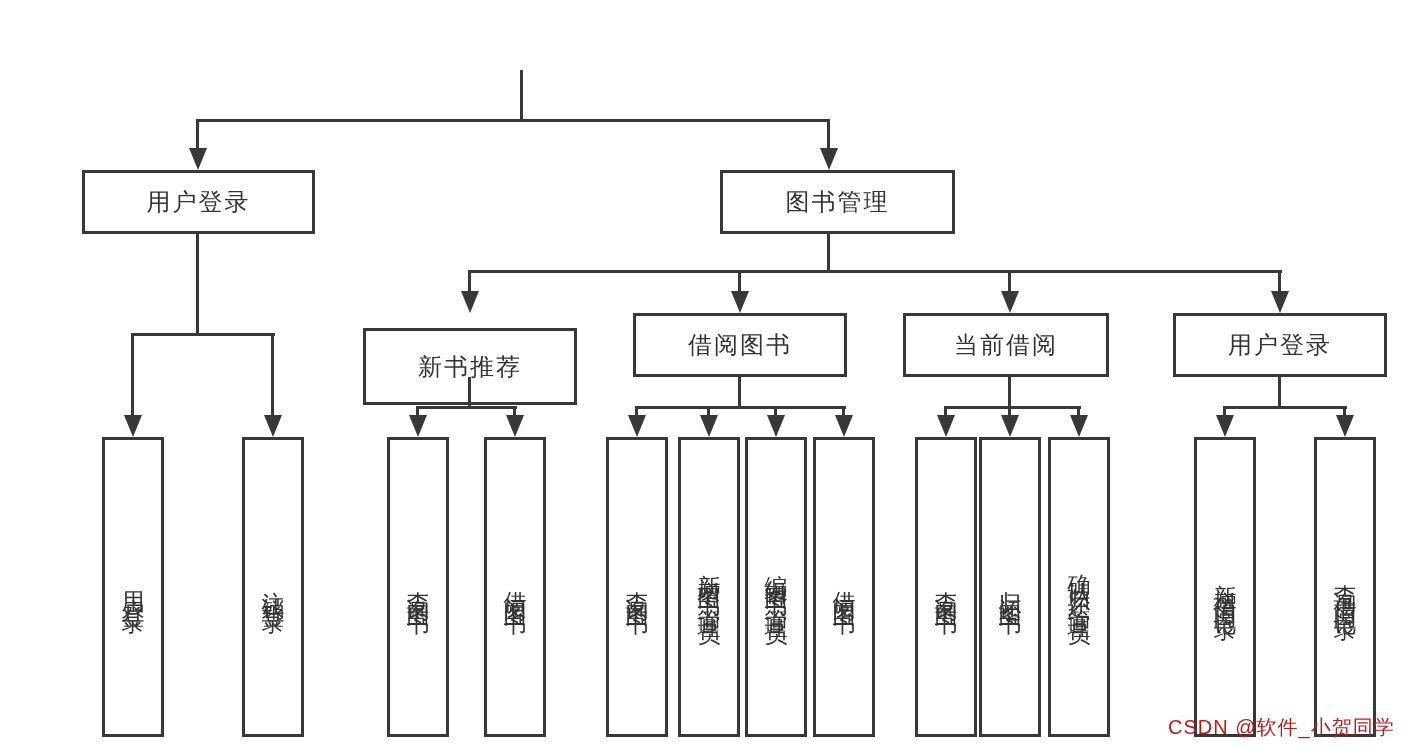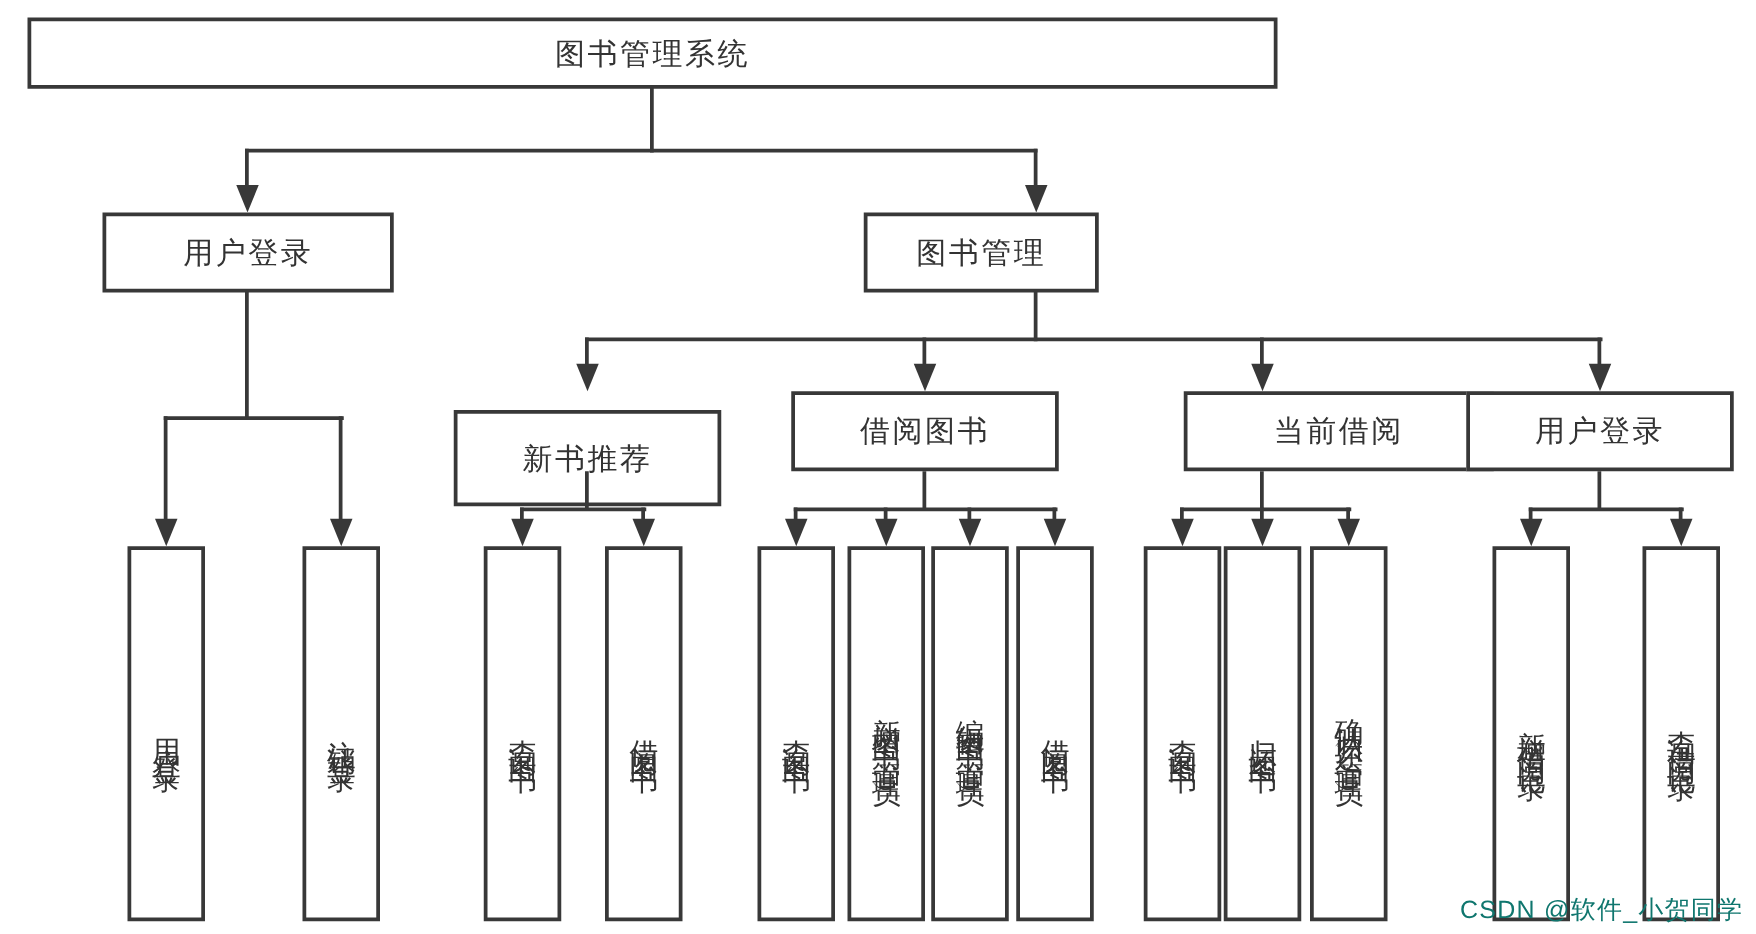--- a/index.html
+++ b/index.html
@@ -8,43 +8,40 @@
   .box{position:absolute;box-sizing:border-box;border:3px solid #383838;background:#ffffff;
        display:flex;align-items:center;justify-content:center;color:#333333;}
   .h span{font-size:24px;letter-spacing:2px;white-space:nowrap;}
   .root span{font-size:24px;letter-spacing:2px;}
   .leaf{width:62px;height:300px;}
   .leaf span{writing-mode:vertical-rl;text-orientation:mixed;font-size:23px;letter-spacing:7px;line-height:1.0;}
   .vl{position:absolute;width:3px;background:#383838;}
   .hl{position:absolute;height:3px;background:#383838;}
   .ar{position:absolute;width:0;height:0;border-left:9px solid transparent;
       border-right:9px solid transparent;border-top:22px solid #383838;}
-  .watermark{position:absolute;left:1168px;top:714px;font-size:20px;color:#0f766e;
+  .watermark{position:absolute;left:1168px;top:714px;font-size:20px;color:#b91c1c;
              letter-spacing:1px;white-space:nowrap;z-index:5;}
 </style>
 </head>
 <body>
 
 <div id="canvas">
 
-  <div class="box h root" style="left:22px;top:14px;width:1000px;height:57px">
-    <span>图书管理系统</span>
-  </div>
 
   <div class="vl" style="left:520px;top:70px;height:52px"></div>
   <div class="hl" style="left:196px;top:119px;width:634px"></div>
   <div class="vl" style="left:196px;top:119px;height:32px"></div>
   <div class="ar" style="left:189px;top:148px"></div>
   <div class="vl" style="left:827px;top:119px;height:32px"></div>
   <div class="ar" style="left:820px;top:148px"></div>
 
   <div class="box h" style="left:82px;top:170px;width:233px;height:64px">
     <span>用户登录</span>
   </div>
-  <div class="box h" style="left:691px;top:170px;width:188px;height:64px">
+  <div class="box h" style="left:720px;top:170px;width:235px;height:64px">
     <span>图书管理</span>
   </div>
 
   <div class="vl" style="left:196px;top:233px;height:103px"></div>
   <div class="hl" style="left:131px;top:333px;width:144px"></div>
   <div class="vl" style="left:131px;top:333px;height:84px"></div>
   <div class="ar" style="left:124px;top:415px"></div>
   <div class="vl" style="left:271px;top:333px;height:84px"></div>
   <div class="ar" style="left:264px;top:415px"></div>
 
@@ -58,21 +55,21 @@
   <div class="ar" style="left:1001px;top:291px"></div>
   <div class="vl" style="left:1278px;top:270px;height:23px"></div>
   <div class="ar" style="left:1271px;top:291px"></div>
 
   <div class="box h" style="left:363px;top:328px;width:214px;height:77px">
     <span>新书推荐</span>
   </div>
   <div class="box h" style="left:633px;top:313px;width:214px;height:64px">
     <span>借阅图书</span>
   </div>
-  <div class="box h" style="left:947px;top:313px;width:248px;height:64px">
+  <div class="box h" style="left:903px;top:313px;width:206px;height:64px">
     <span>当前借阅</span>
   </div>
   <div class="box h" style="left:1173px;top:313px;width:214px;height:64px">
     <span>用户登录</span>
   </div>
 
   <div class="vl" style="left:468px;top:377px;height:31px"></div>
   <div class="hl" style="left:416px;top:406px;width:101px"></div>
   <div class="vl" style="left:416px;top:406px;height:11px"></div>
   <div class="ar" style="left:409px;top:415px"></div>

